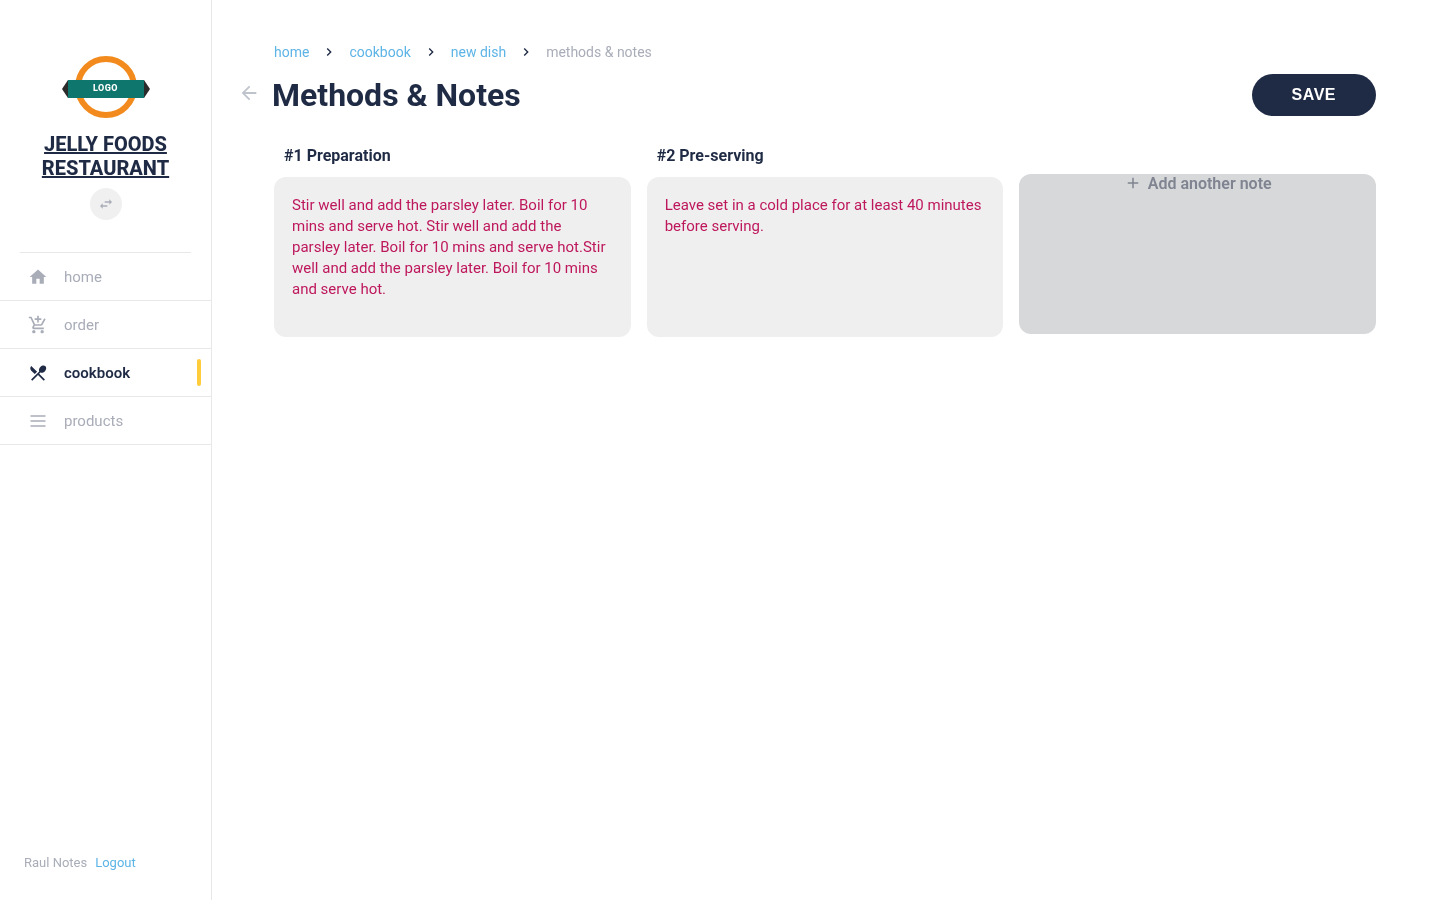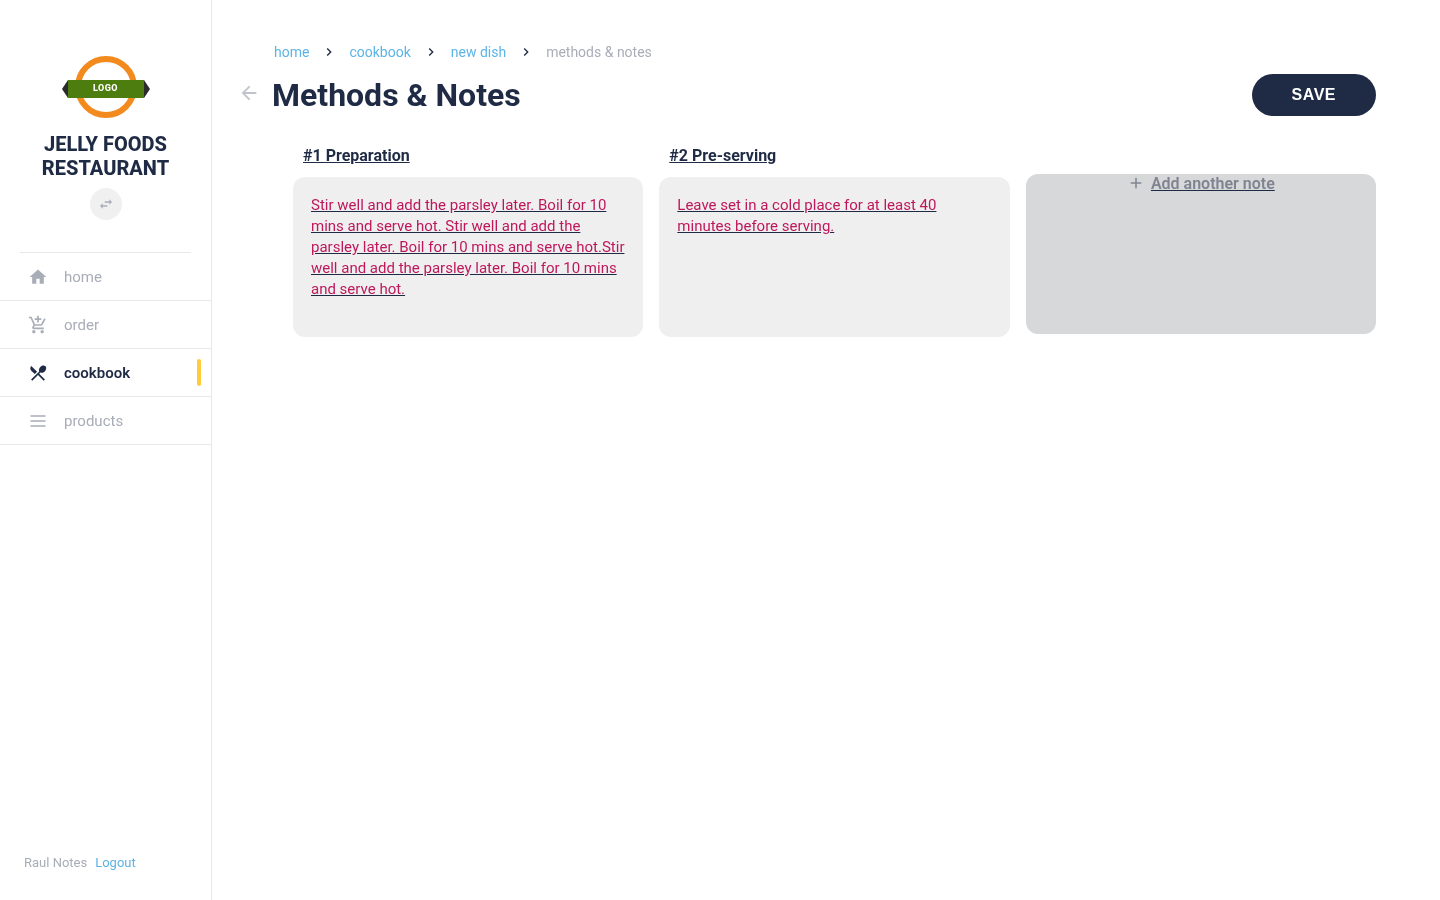--- a/index.html
+++ b/index.html
@@ -4,25 +4,25 @@
   <style>
     * { box-sizing: border-box; margin: 0; padding: 0; }
     html, body { height: 100%; font-family: -apple-system, BlinkMacSystemFont, "Segoe UI", Roboto, "Helvetica Neue", Arial, sans-serif; color: #1f2a44; }
     body { display: flex; width: 1440px; height: 900px; overflow: hidden; background: #fff; }
 
     
     .sidebar { width: 212px; height: 100%; border-right: 1px solid #e8e8e8; display: flex; flex-direction: column; }
     .brand { padding: 56px 20px 24px; display: flex; flex-direction: column; align-items: center; }
     .logo { width: 62px; height: 62px; position: relative; }
     .logo .circle { width: 62px; height: 62px; border-radius: 50%; border: 6px solid #f28a1d; background: #fff; }
-    .logo .banner { position: absolute; top: 24px; left: -7px; width: 76px; height: 18px; background: #4d7c0f; }
+    .logo .banner { position: absolute; top: 24px; left: -7px; width: 76px; height: 18px; background: #0f766e; }
     .logo .banner::before { content: ""; position: absolute; left: -6px; top: 0; border-top: 9px solid transparent; border-bottom: 9px solid transparent; border-right: 6px solid #2b2b2b; }
     .logo .banner::after { content: ""; position: absolute; right: -6px; top: 0; border-top: 9px solid transparent; border-bottom: 9px solid transparent; border-left: 6px solid #2b2b2b; }
     .logo .banner-text { position: absolute; width: 100%; text-align: center; color: #fff; font-size: 9px; font-weight: 800; letter-spacing: 0.5px; top: 3px; }
-    .brand-name { margin-top: 14px; text-align: center; font-size: 20px; font-weight: 800; line-height: 1.2; color: #1f2a44; }
+    .brand-name { margin-top: 14px; text-align: center; font-size: 20px; font-weight: 800; line-height: 1.2; color: #1f2a44; text-decoration: underline; }
     .swap-badge { margin-top: 8px; width: 32px; height: 32px; border-radius: 50%; background: #f0f0f0; display: flex; align-items: center; justify-content: center; cursor: pointer; }
     .swap-badge svg { width: 16px; height: 16px; fill: #a9adb8; }
 
     .nav-divider { height: 1px; background: #e8e8e8; margin: 8px 20px 0; }
     .nav { margin-top: 0; }
     .nav-item { display: flex; align-items: center; gap: 16px; height: 48px; padding: 0 28px; border-bottom: 1px solid #e8e8e8; color: #a9adb8; cursor: pointer; position: relative; font-size: 15px; }
     .nav-item svg { width: 20px; height: 20px; fill: #a9adb8; flex-shrink: 0; }
     .nav-item.active { color: #1f2a44; font-weight: 600; }
     .nav-item.active svg { fill: #1f2a44; }
     .nav-item.active::after { content: ""; position: absolute; right: 10px; top: 10px; bottom: 10px; width: 4px; border-radius: 3px; background: #ffcd3c; }
@@ -36,21 +36,21 @@
     .breadcrumb .bc-link { color: #5db4e6; cursor: pointer; }
     .breadcrumb .bc-current { color: #a9adb8; }
     .breadcrumb .chev { display: inline-flex; }
     .breadcrumb .chev svg { width: 16px; height: 16px; fill: #1f2a44; }
 
     .title-row { display: flex; align-items: center; gap: 12px; margin-top: 14px; }
     .title-row .back svg { width: 22px; height: 22px; fill: #bfc3cc; }
     .title-row h1 { font-size: 32px; font-weight: 700; color: #1f2a44; flex: 1; }
     .save-btn { background: #1f2a44; color: #fff; border: none; border-radius: 22px; height: 42px; padding: 0 40px; font-size: 16px; font-weight: 700; letter-spacing: 0.5px; cursor: pointer; }
 
-    .cards { display: flex; gap: 16px; margin-top: 30px; margin-left: 55px; text-decoration: underline; }
+    .cards { display: flex; gap: 16px; margin-top: 30px; margin-left: 36px; }
     .card-wrapper { flex: 1; display: flex; flex-direction: column; }
     .card-title { font-size: 16px; font-weight: 700; color: #1f2a44; margin-bottom: 12px; margin-left: 10px; }
     .card { background: #f0efef; border-radius: 12px; padding: 18px 18px 20px; height: 160px; font-size: 15px; line-height: 1.4; color: #be185d; }
     .add-card { background: #d6d8da; border-radius: 12px; height: 160px; display: flex; align-items: flex-start; justify-content: center; gap: 6px; color: #7f8490; font-weight: 600; cursor: pointer; }
     .add-card svg { width: 18px; height: 18px; fill: #7f8490; }
   </style>
 </head>
 <body>
 
 <aside class="sidebar">

